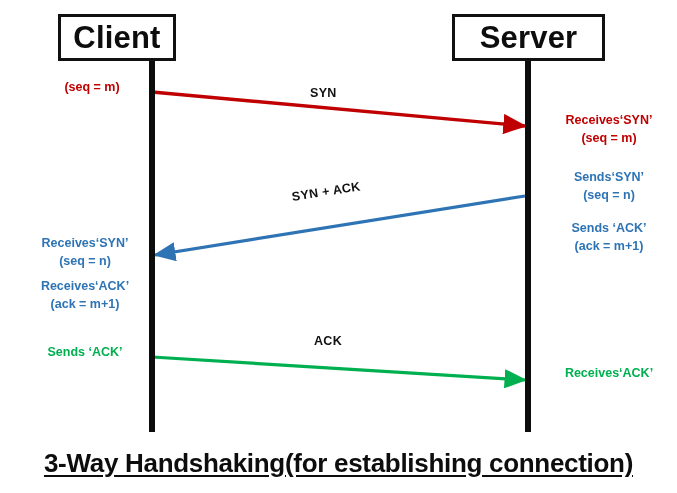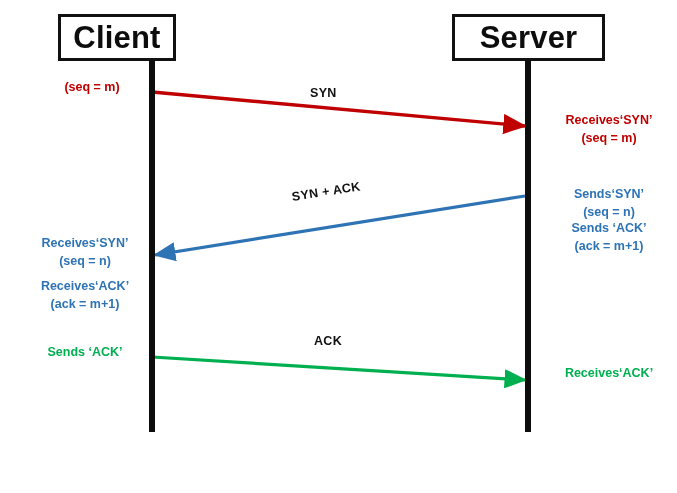--- a/index.html
+++ b/index.html
@@ -90,21 +90,21 @@
     font-weight: bold;
     color: #0d0d0d;
     text-decoration: underline;
     text-underline-offset: 3px;
     letter-spacing: -0.3px;
   }
 
   
   #annot-client-syn   { left: 38px;  top: 78px;  width: 108px; }
   #annot-server-syn   { left: 548px; top: 111px; width: 122px; }
-  #annot-server-sends { left: 548px; top: 185px; width: 122px; }
+  #annot-server-sends { left: 548px; top: 168px; width: 122px; }
   #annot-server-ack   { left: 548px; top: 219px; width: 122px; }
   #annot-client-recv-syn { left: 24px; top: 234px; width: 122px; }
   #annot-client-recv-ack { left: 24px; top: 277px; width: 122px; }
   #annot-client-send-ack { left: 24px; top: 343px; width: 122px; }
   #annot-server-recv-ack { left: 548px; top: 364px; width: 122px; }
 </style>
 </head>
 <body>
 
 <div id="canvas">
@@ -174,14 +174,15 @@
 
   <div id="annot-server-ack" class="annot center blue">
     <div>Sends ‘ACK’</div>
     <div>(ack = m+1)</div>
   </div>
 
   <div id="annot-server-recv-ack" class="annot center green">
     <div>Receives‘ACK’</div>
   </div>
 
+  <div id="diagram-title">3-Way Handshaking(for establishing connection)</div>
 
 </div>
 
 </body></html>

